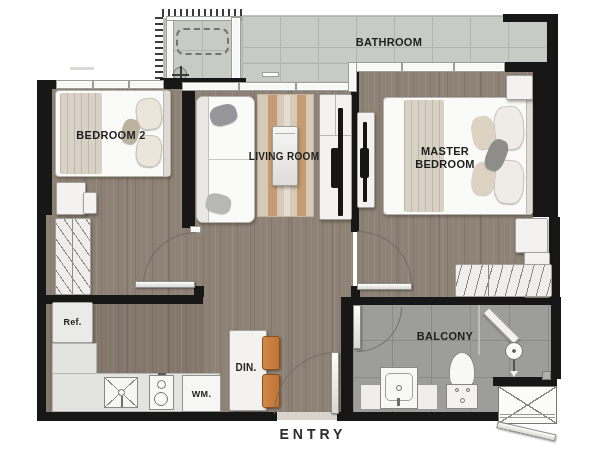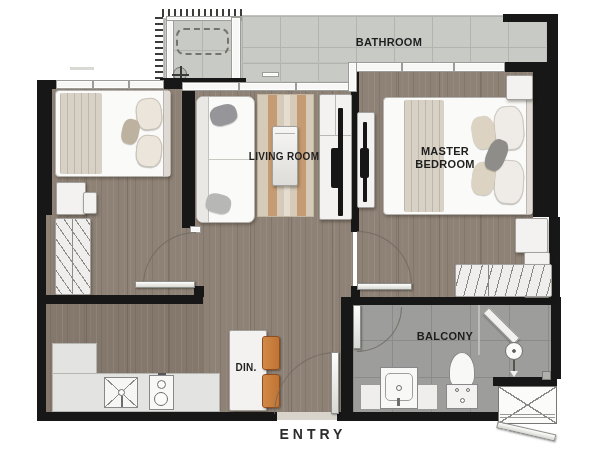--- a/index.html
+++ b/index.html
@@ -160,30 +160,36 @@
     <div class="pillow" style="left:88px;top:64px;width:23px;height:33px;background:#ddd3c2;transform:rotate(7deg)"></div>
     <div class="pillow" style="left:103px;top:41px;width:19px;height:32px;background:#8f8d89;transform:rotate(22deg)"></div>
   </div>
   <div class="furn" style="left:506px;top:75px;width:27px;height:25px"></div>
   <div class="furn" style="left:515px;top:218px;width:33px;height:35px"></div>
   <div class="furn" style="left:524px;top:252px;width:26px;height:46px"></div>
   <div class="furn hatch2" style="left:455px;top:264px;width:97px;height:33px">
     <div class="abs" style="left:32px;top:0;width:1px;height:31px;background:#878783"></div>
   </div>
 
+  <div class="furn" style="left:52px;top:302px;width:41px;height:41px;background:#eaeae8">
+    <div class="lbl" style="left:0;top:14px;width:39px;font-size:9px">Ref.</div>
+  </div>
   <div class="abs" style="left:52px;top:343px;width:45px;height:69px;background:#e3e3e1;border:1px solid #b5b5b1"></div>
   <div class="abs" style="left:52px;top:373px;width:168px;height:39px;background:#e3e3e1;border:1px solid #b5b5b1"></div>
   <div class="abs xcross" style="left:104px;top:377px;width:34px;height:31px;background-color:#f6f6f4;border:1px solid #88888a">
     <div class="circ" style="left:13px;top:11px;width:7px;height:7px"></div>
     <div class="abs" style="left:16px;top:18px;width:2px;height:11px;background:#6e6e6a"></div>
   </div>
   <div class="abs" style="left:149px;top:375px;width:25px;height:35px;background:#f8f8f6;border:1px solid #88888a">
     <div class="circ" style="left:7px;top:4px;width:9px;height:9px"></div>
     <div class="circ" style="left:4px;top:16px;width:14px;height:14px"></div>
     <div class="abs" style="left:8px;top:-3px;width:8px;height:2px;background:#55555a"></div>
+  </div>
+  <div class="abs" style="left:182px;top:375px;width:39px;height:37px;background:#f6f6f4;border:1px solid #95958f">
+    <div class="lbl" style="left:0;top:13px;width:37px;font-size:9px">WM.</div>
   </div>
 
   <div class="furn" style="left:229px;top:330px;width:38px;height:81px"></div>
   <div class="abs" style="left:262px;top:336px;width:18px;height:34px;background:linear-gradient(90deg,#d28a47,#bf7334);border:1px solid #8e4d1d;border-radius:3px;box-shadow:1px 1px 2px rgba(0,0,0,.35)"></div>
   <div class="abs" style="left:262px;top:374px;width:18px;height:34px;background:linear-gradient(90deg,#d28a47,#bf7334);border:1px solid #8e4d1d;border-radius:3px;box-shadow:1px 1px 2px rgba(0,0,0,.35)"></div>
 
   <div class="abs" style="left:478px;top:305px;width:2px;height:50px;background:#c6c6c2;opacity:.8"></div>
   <div class="abs" style="left:489px;top:307px;width:44px;height:9px;background:#f2f1ef;border:1px solid #8f8f8b;transform:rotate(45deg);transform-origin:left top;box-shadow:1px 1px 2px rgba(0,0,0,.3)"></div>
   <div class="circ" style="left:505px;top:342px;width:18px;height:18px">
     <div class="circ" style="left:6px;top:6px;width:4px;height:4px;background:#55554f"></div>
@@ -216,19 +222,20 @@
   <div class="arc tr" style="left:357px;top:231px;width:55px;height:54px"></div>
   <div class="door" style="left:357px;top:283px;width:55px;height:7px"></div>
 
   <div class="arc br" style="left:357px;top:307px;width:45px;height:45px"></div>
   <div class="door" style="left:353px;top:305px;width:8px;height:44px"></div>
 
   <div class="arc tl" style="left:274px;top:352px;width:62px;height:62px"></div>
   <div class="door" style="left:331px;top:352px;width:8px;height:62px"></div>
 
   <div class="lbl" style="left:349px;top:36px;width:80px;font-size:11px">BATHROOM</div>
+  <div class="lbl" style="left:61px;top:129px;width:100px;font-size:11px">BEDROOM 2</div>
   <div class="lbl" style="left:239px;top:151px;width:90px;font-size:10px">LIVING ROOM</div>
   <div class="lbl" style="left:405px;top:145px;width:80px;font-size:11px">MASTER BEDROOM</div>
   <div class="lbl" style="left:226px;top:362px;width:40px;font-size:10px">DIN.</div>
   <div class="lbl" style="left:395px;top:330px;width:100px;font-size:11px">BALCONY</div>
   <div class="lbl" style="left:263px;top:426px;width:100px;font-size:14px;letter-spacing:4px;color:#2d2d2d">ENTRY</div>
 
 </div>
 
 </body></html>

